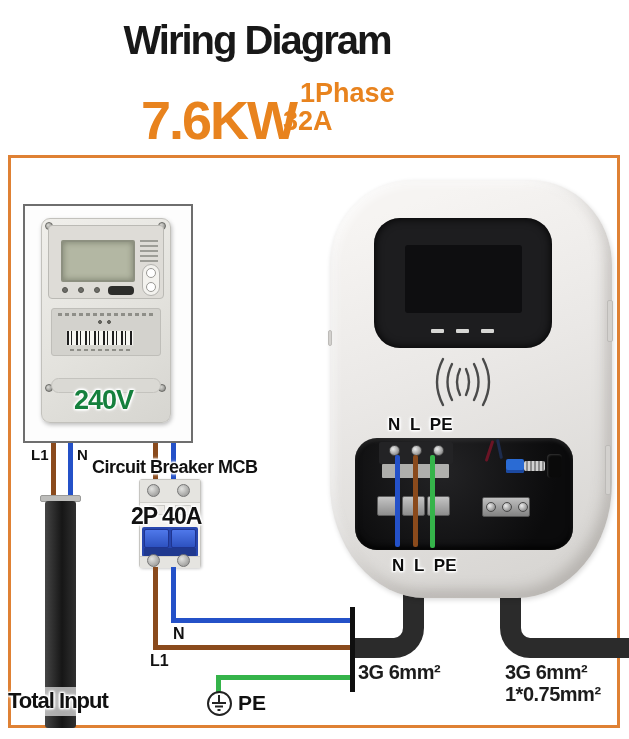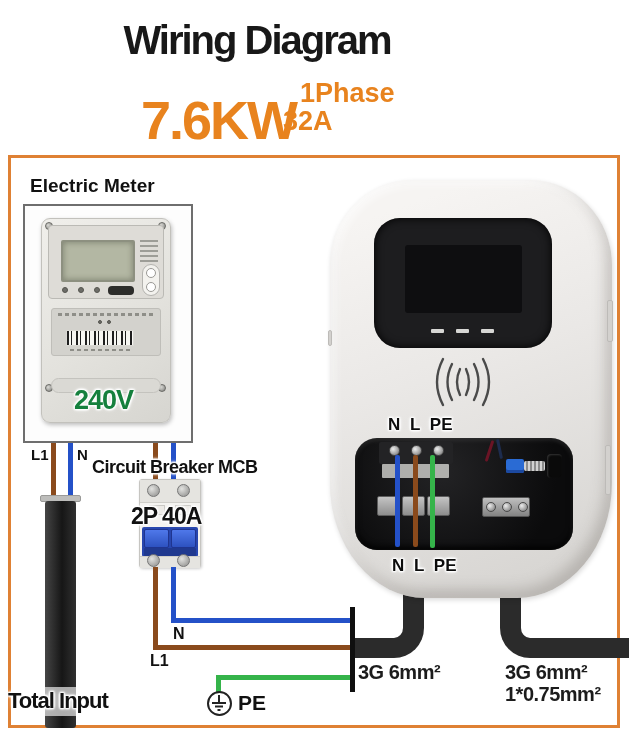--- a/index.html
+++ b/index.html
@@ -127,21 +127,20 @@
 
 <div id="stage">
 
   <div class="abs title">Wiring Diagram</div>
   <div class="abs power">7.6KW</div>
   <div class="abs phase">1Phase</div>
   <div class="abs amps">32A</div>
 
   <div class="abs frame"></div>
 
-  <div class="abs meter-label halo">Electric Meter</div>
   <div class="abs meter-box"></div>
   <div class="abs meter-body"></div>
   <div class="abs screw" style="left:45px;top:222px;"></div>
   <div class="abs screw" style="left:158px;top:222px;"></div>
   <div class="abs screw" style="left:45px;top:384px;"></div>
   <div class="abs screw" style="left:158px;top:384px;"></div>
   <div class="abs m-top"></div>
   <div class="abs m-lcd"></div>
   <div class="abs m-sidetext"></div>
   <div class="abs m-pill">

